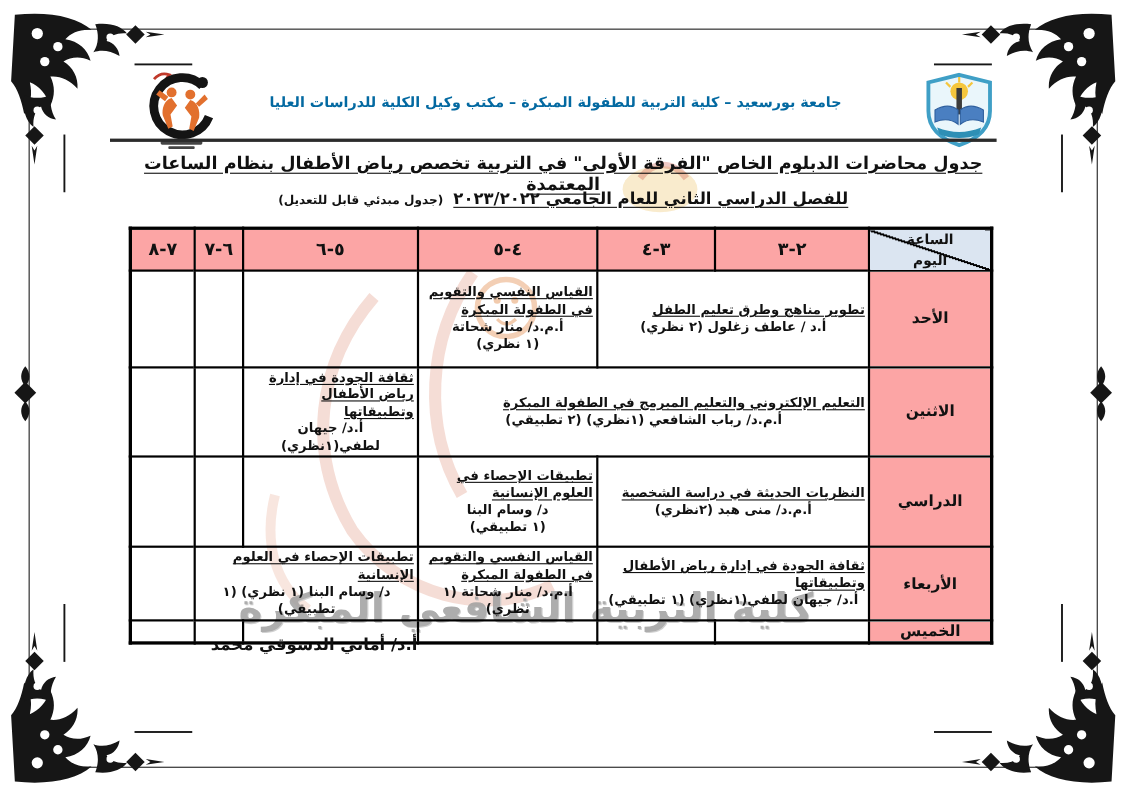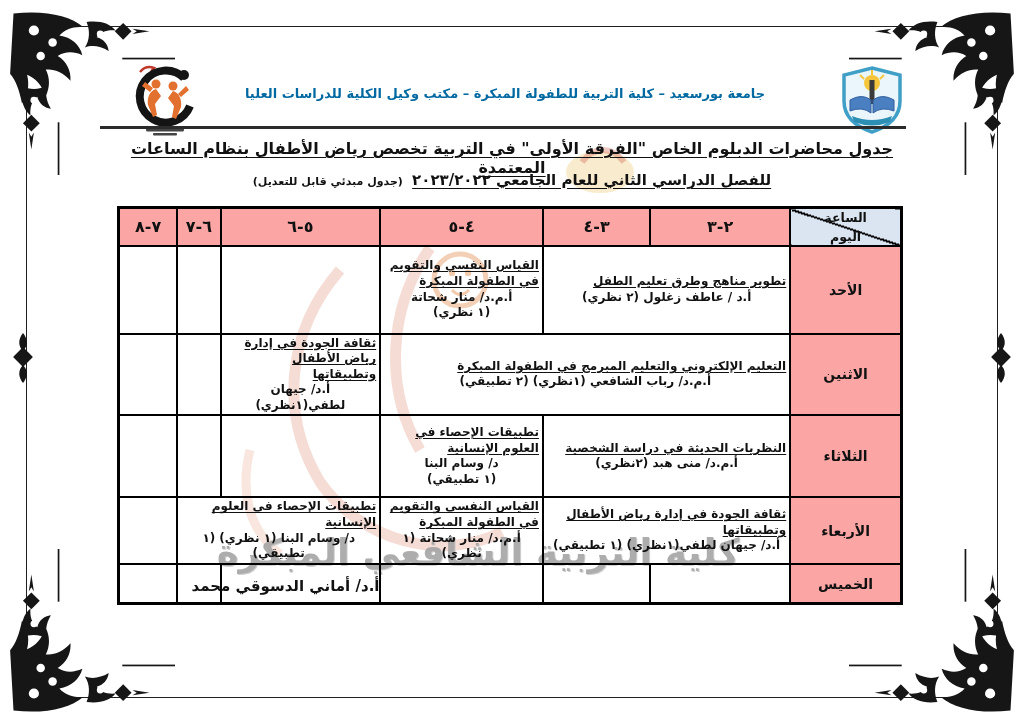--- a/index.html
+++ b/index.html
@@ -37,21 +37,21 @@
   
   .tbl-wrap{position:absolute;left:117px;top:206px;}
   table.sched{border-collapse:collapse;table-layout:fixed;width:786px;direction:rtl;
               border:3px solid #000;}
   table.sched td,table.sched th{border:2px solid #000;padding:1px 3px;vertical-align:middle;
               text-align:center;overflow:hidden;}
   .shaded{background:#fca5a5;}
   td.cell{background:transparent;}
   tr.hdr{height:38px;}
   tr.row-0{height:88px;} tr.row-1{height:62px;} tr.row-2{height:82px;}
-  tr.row-3{height:54px;} tr.row-4{height:40px;}
+  tr.row-3{height:54px;} tr.row-4{height:21px;}
   th.time{font-size:16px;font-weight:bold;}
   .ltr-num{direction:ltr;unicode-bidi:bidi-override;}
   td.day{font-size:14px;font-weight:bold;}
   th.corner-cell{position:relative;padding:0;
      background-color:#dbe5f1;
      background-image:linear-gradient(to top right,transparent calc(50% - 1px),
                       #000 calc(50% - 1px),#000 calc(50% + 1px),transparent calc(50% + 1px));}
   .corner-label{position:absolute;left:0;width:100%;font-size:12.5px;font-weight:bold;}
   .corner-label.top{top:1px;}
   .corner-label.bottom{bottom:1px;margin-top:28px;}
@@ -301,21 +301,21 @@
                 <div class="course-sub">أ.م.د/ رباب الشافعي (١نظري) (٢ تطبيقي)</div>
               </td>
               <td class="cell">
                 <div class="course-title">ثقافة الجودة في إدارة رياض الأطفال وتطبيقاتها</div>
                 <div class="course-sub">أ.د/ جيهان لطفي(١نظري)</div>
               </td>
               <td class="cell"></td>
               <td class="cell"></td>
             </tr>
             <tr class="row-2">
-              <td class="day shaded">الثلاثاء</td>
+              <td class="day shaded">الدراسي</td>
               <td class="cell" colspan="2">
                 <div class="course-title">النظريات الحديثة في دراسة الشخصية</div>
                 <div class="course-sub">أ.م.د/ منى هبد (٢نظري)</div>
               </td>
               <td class="cell">
                 <div class="course-title">تطبيقات الإحصاء في العلوم الإنسانية</div>
                 <div class="course-sub">د/ وسام البنا</div>
                 <div class="course-sub">(١ تطبيقي)</div>
               </td>
               <td class="cell"></td>

